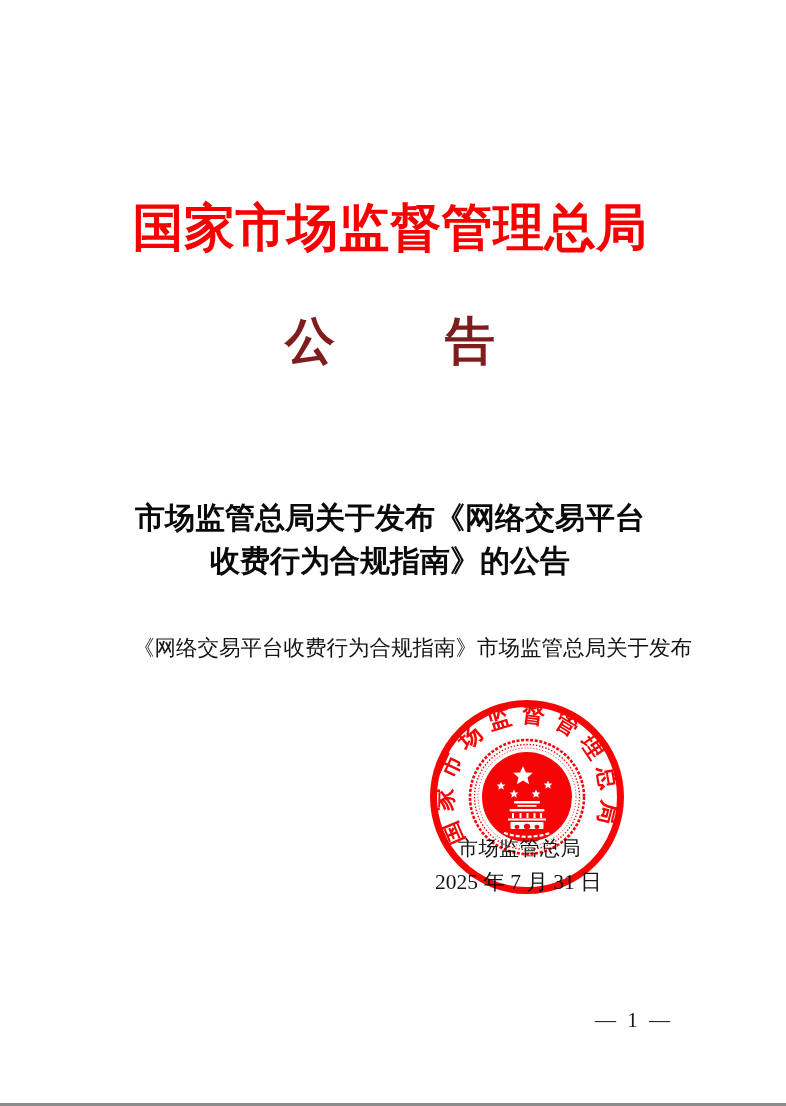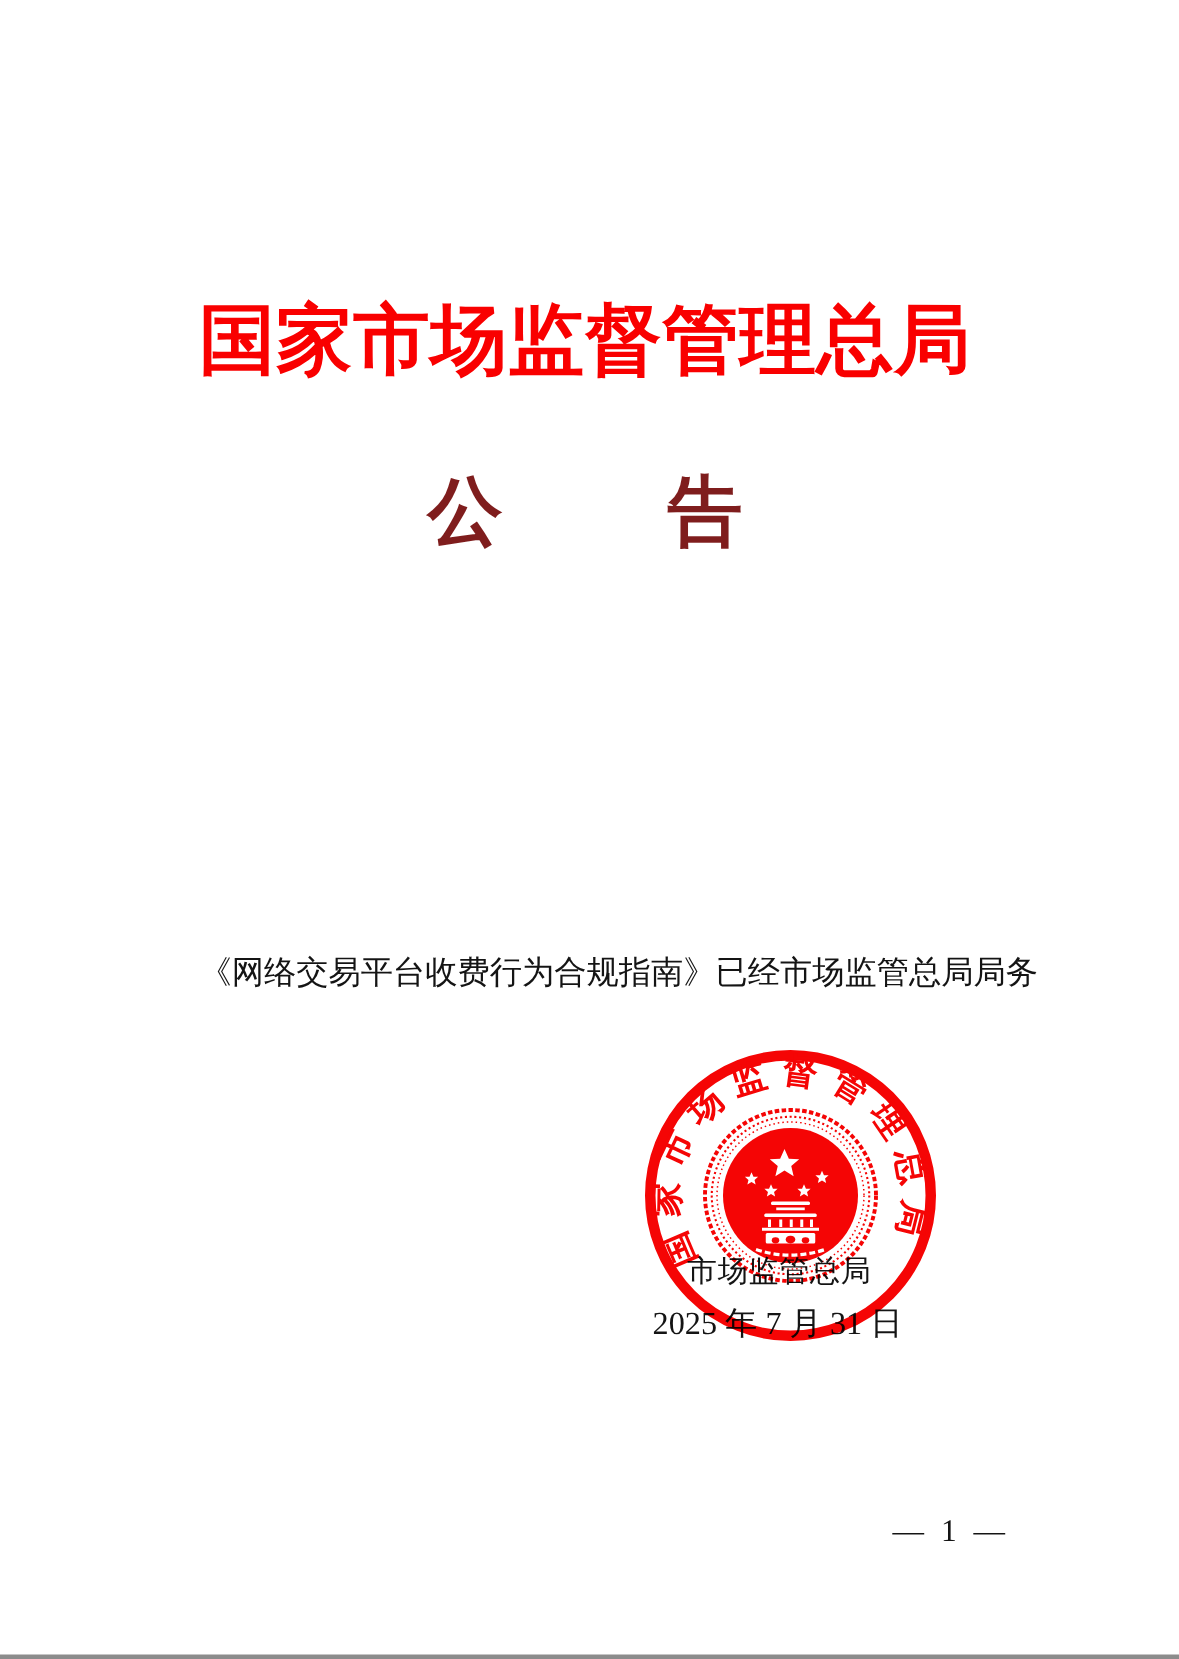--- a/index.html
+++ b/index.html
@@ -86,23 +86,27 @@
   <div class="scan-border-right"></div>
   <div class="scan-border-bottom"></div>
 
   <div class="agency-title">国家市场监督管理总局</div>
 
   <div class="announcement-row">
     <span>公</span><span class="announcement-gap"></span><span>告</span>
   </div>
 
 
+  <div class="heading">
+    <div>市场监管总局关于发布《网络交易平台</div>
+    <div>收费行为合规指南》的公告</div>
+  </div>
 
   <div class="body-text">
-    <div class="body-line-indent">《网络交易平台收费行为合规指南》已经市场监管总局局务</div>
+    <div class="body-line-indent">《网络交易平台收费行为合规指南》市场监管总局关于发布</div>
   </div>
 
   <div class="signature">市场监管总局</div>
 
   <div class="date-line">2025 年 7 月 31 日</div>
 
   <svg class="seal" viewBox="-100 -100 200 200" xmlns="http://www.w3.org/2000/svg">
     <defs>
       <path id="sealArc" d="M -53 53 A 75 75 0 1 1 53 53" fill="none"></path>
       <path id="star" d="M 0 -10 L 2.9 -3.5 L 9.8 -3.2 L 4.5 1.4 L 6.1 8.2 L 0 4.4 L -6.1 8.2 L -4.5 1.4 L -9.8 -3.2 L -2.9 -3.5 Z"></path>

